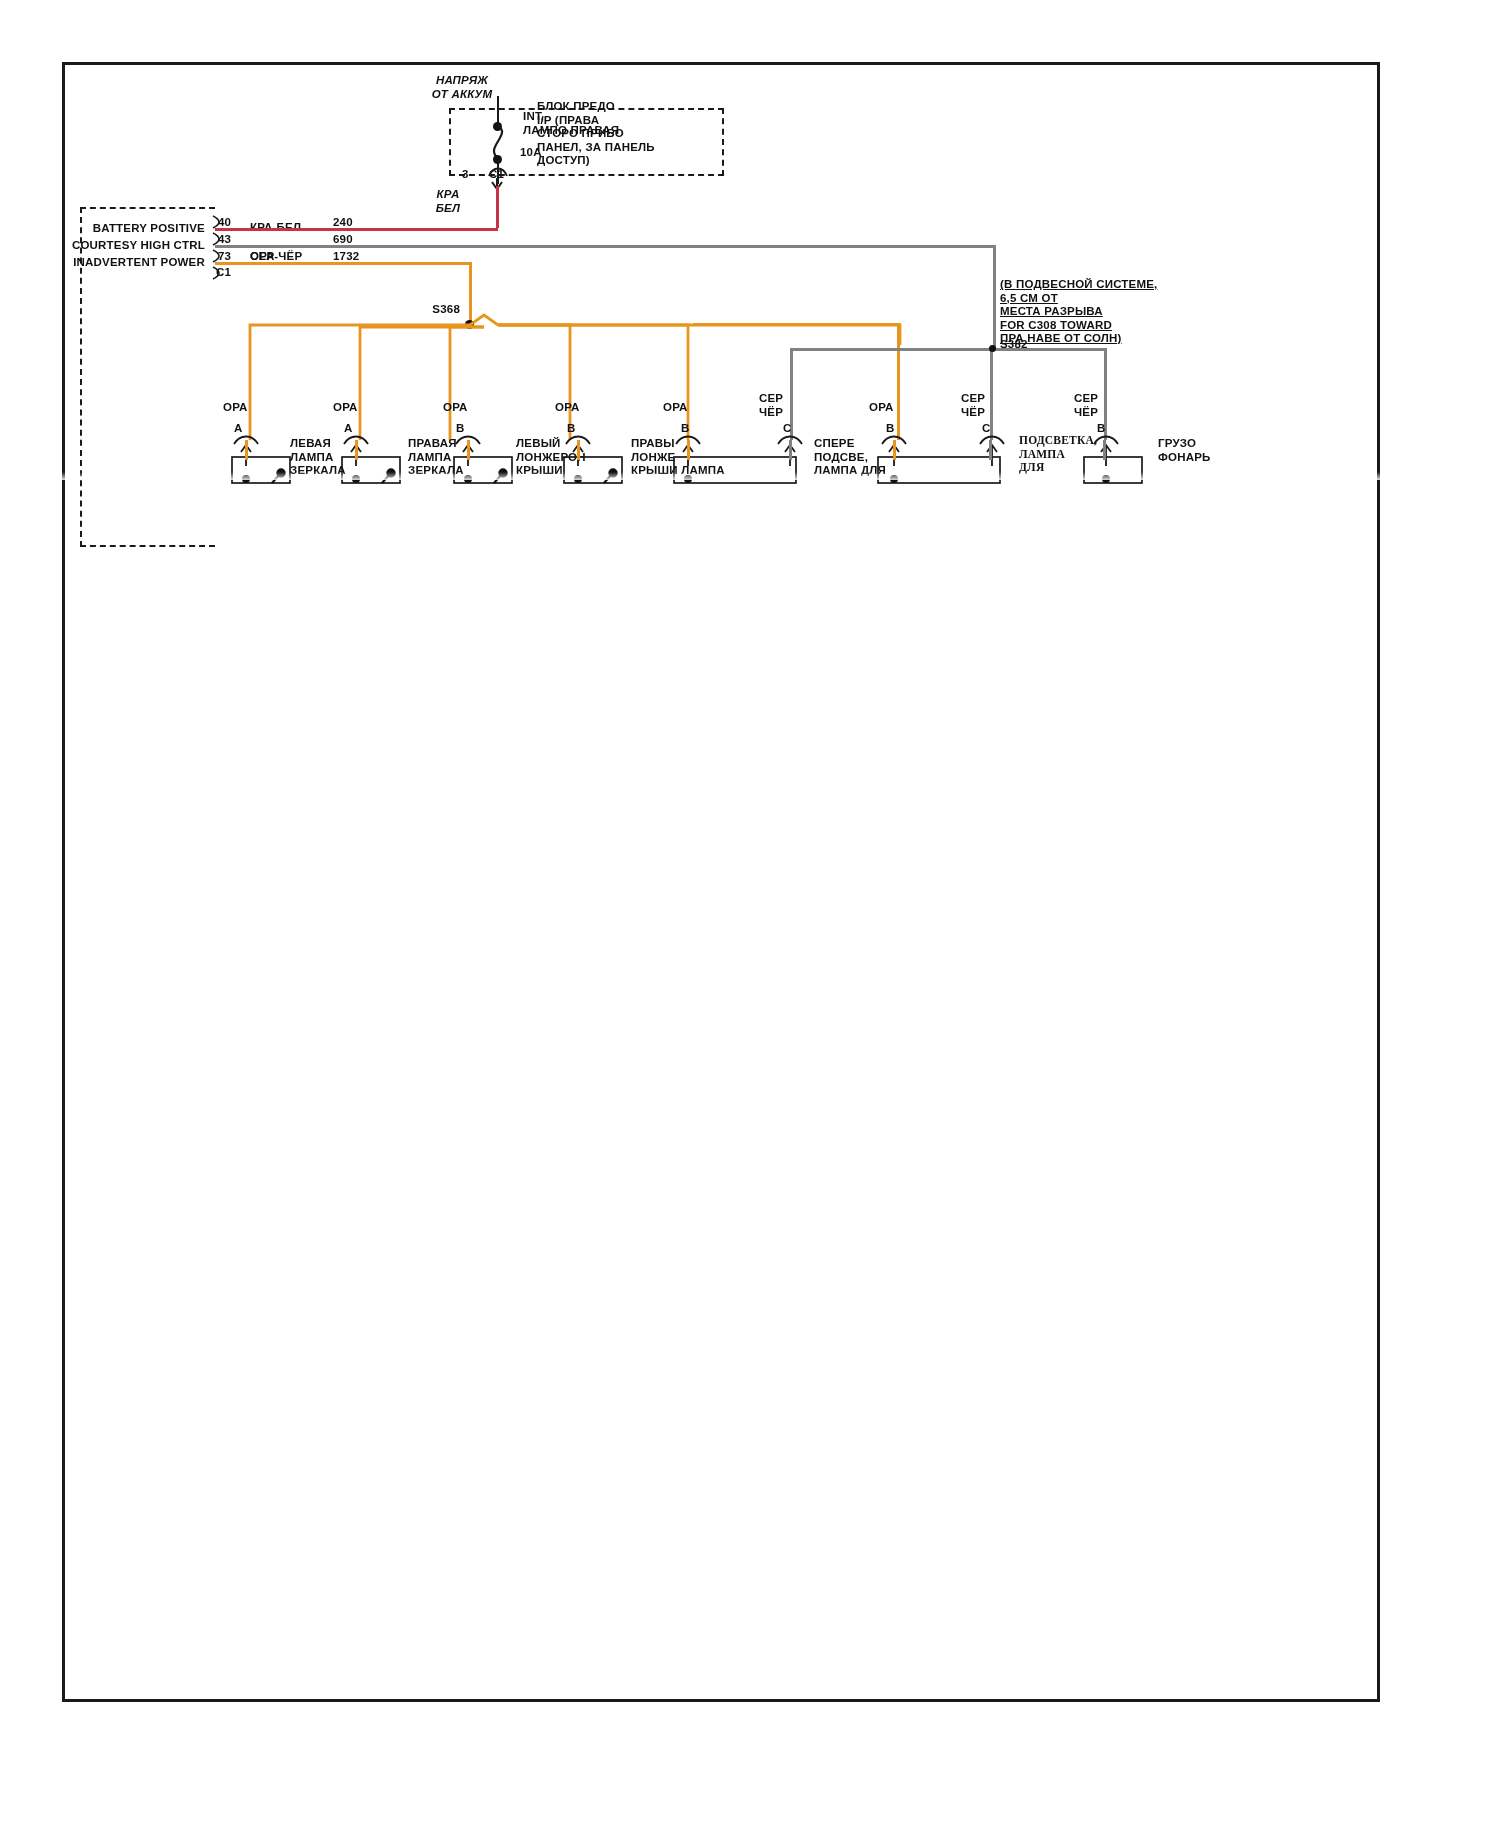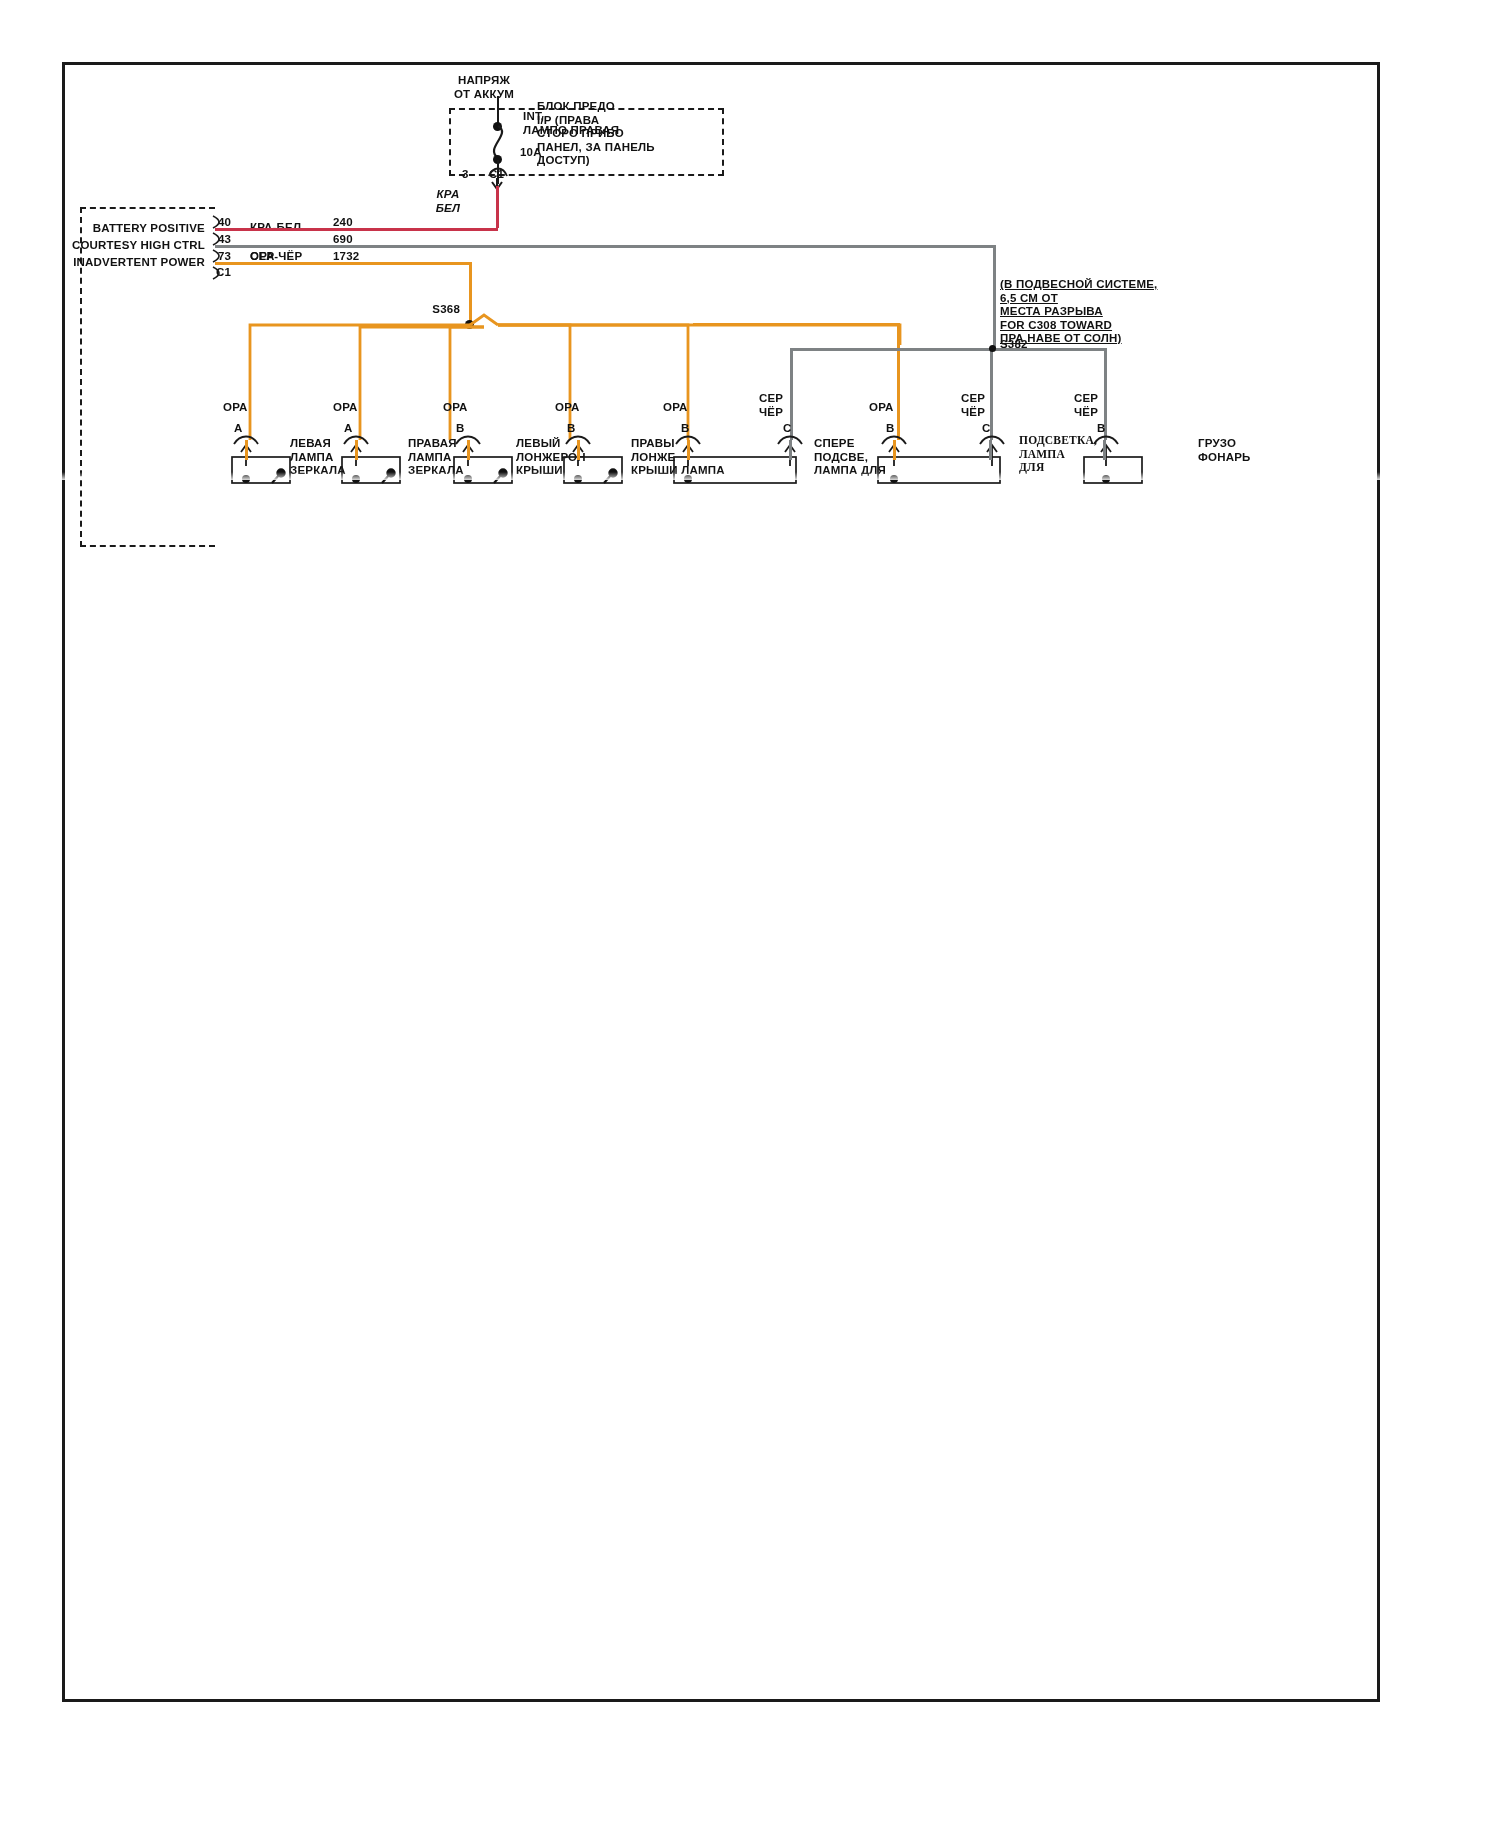--- a/index.html
+++ b/index.html
@@ -136,21 +136,21 @@
         <path d="M10 1030 L110 1030"></path>
       </g>
     </svg>
     <div class="ftxt" style="left:18px;top:535px;">ПРИ ВКЛЮЧЕНИИ
 ПОДСВЕТКИ
 ЛАМПА ГОРИТ</div>
   </div>
 
   <div class="doc-frame"></div>
 
-  <div class="lbl b c" style="left:394px;top:74px;width:180px;">НАПРЯЖ
+  <div class="lbl b c" style="left:372px;top:74px;width:180px;font-style:italic;">НАПРЯЖ
 ОТ АККУМ</div>
 
   <div class="dash-box" style="left:449px;top:108px;width:275px;height:68px;"></div>
 
   <div class="w wv blk" style="left:497px;top:96px;height:30px;width:2px;background:#1a1a1a;"></div>
   <div class="dot" style="left:493px;top:122px;"></div>
 
   <svg width="60" height="50" style="left:478px;top:126px;">
     <path d="M20 0 C34 8, 6 22, 20 32" stroke="#1a1a1a" stroke-width="2.2" fill="none"></path>
   </svg>
@@ -283,21 +283,21 @@
   <div class="lbl b c" style="left:950px;top:392px;width:46px;">СЕР
 ЧЁР</div>
   <div class="lbl b" style="left:982px;top:422px;">C</div>
   <div class="lbl b" style="left:1019px;top:434px;font-family:Liberation Serif, serif;">ПОДСВЕТКА,
 ЛАМПА
 ДЛЯ</div>
 
   <div class="lbl b c" style="left:1063px;top:392px;width:46px;">СЕР
 ЧЁР</div>
   <div class="lbl b" style="left:1097px;top:422px;">B</div>
-  <div class="lbl b" style="left:1158px;top:437px;margin-left:40px;">ГРУЗО
+  <div class="lbl b" style="left:1158px;top:437px;">ГРУЗО
 ФОНАРЬ</div>
 
   <svg width="1000" height="40" style="left:232px;top:430px;">
     <g stroke="#1a1a1a" stroke-width="1.8" fill="none">
       <path d="M2 14 C8 4, 20 4, 26 14"></path>
       <path d="M112 14 C118 4, 130 4, 136 14"></path>
       <path d="M224 14 C230 4, 242 4, 248 14"></path>
       <path d="M334 14 C340 4, 352 4, 358 14"></path>
       <path d="M444 14 C450 4, 462 4, 468 14"></path>
       <path d="M546 14 C552 4, 564 4, 570 14"></path>

